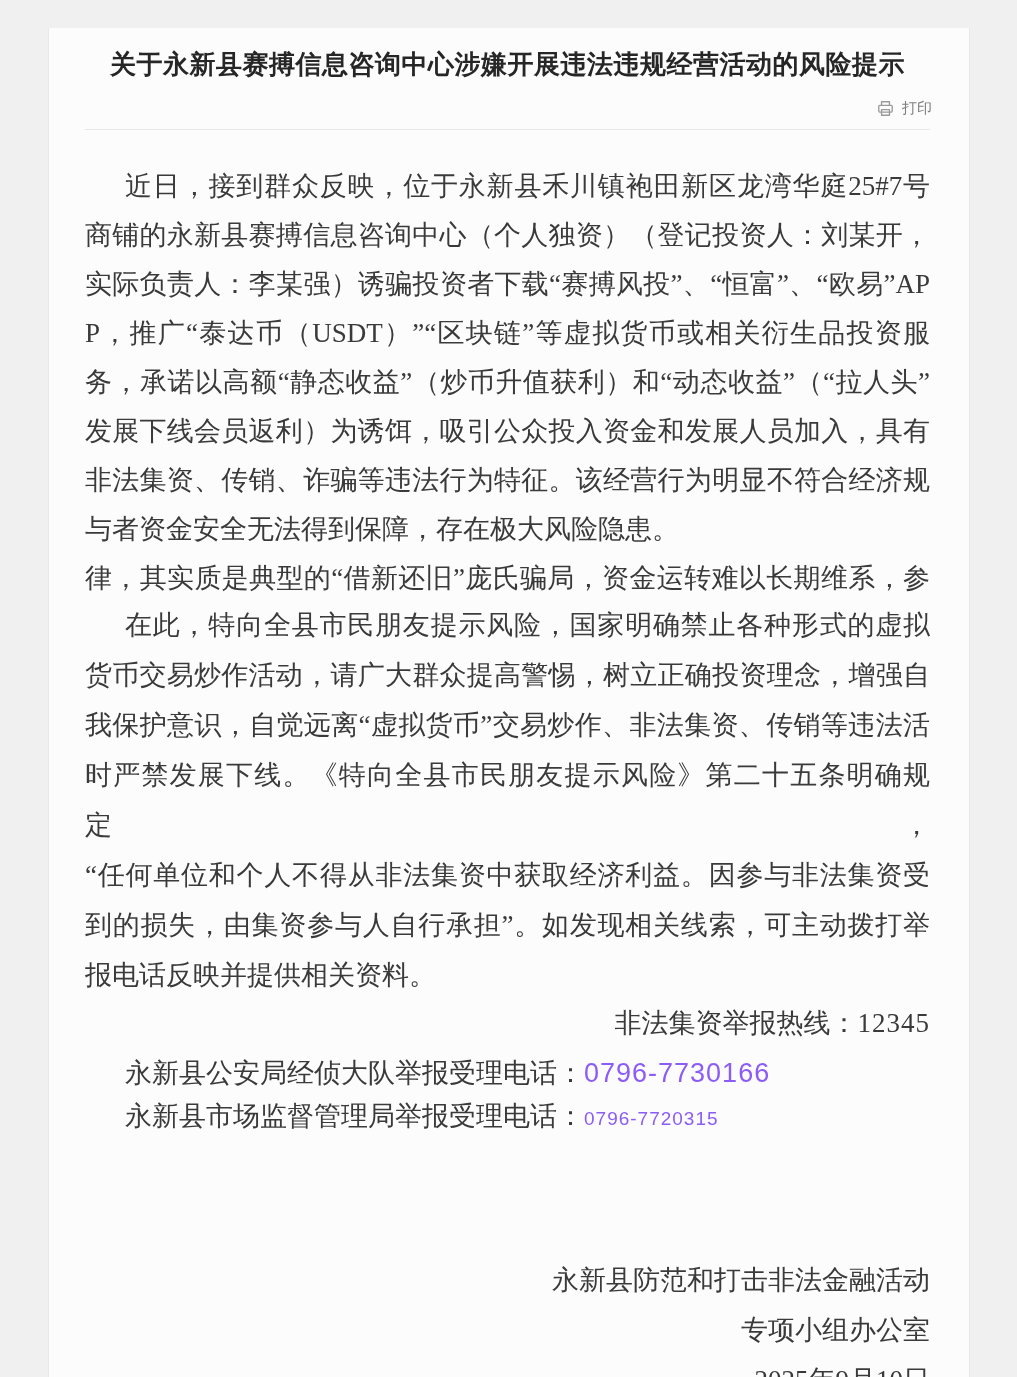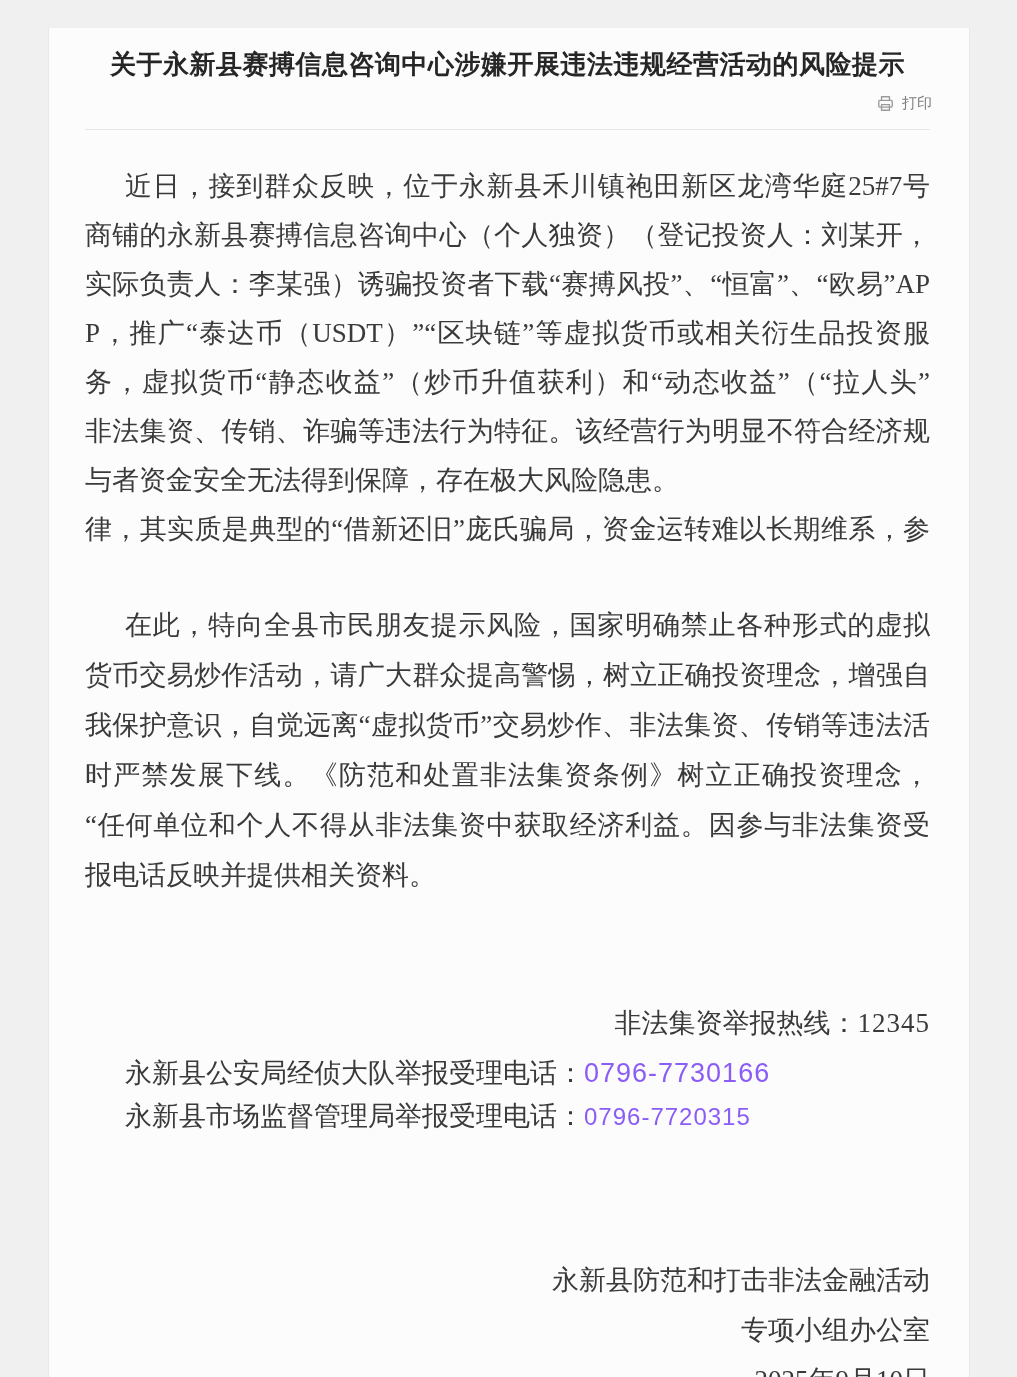--- a/index.html
+++ b/index.html
@@ -27,21 +27,21 @@
     position: absolute; top: 20px; left: 0; width: 100%;
     text-align: center;
     font-family: "Liberation Sans", "DejaVu Sans", sans-serif;
     font-weight: 700;
     font-size: 26px; line-height: 32px;
     color: #262626;
     letter-spacing: 0.5px;
   }
   .print-row {
     position: absolute; top: 66px; right: -2px; height: 28px;
-    display: flex; gap: 7px;
+    display: flex; align-items: center; gap: 7px;
     color: #8f8f8f; cursor: pointer;
   }
   .print-icon { display: inline-flex; color: #9a9a9a; }
   .print-label {
     font-family: "Liberation Sans", "DejaVu Sans", sans-serif;
     font-size: 15px; color: #7f7f7f;
   }
   .divider {
     position: absolute; top: 101px; left: 0; width: 845px;
     border-top: 1px solid #e7e7e7;
@@ -64,21 +64,21 @@
   }
   .hotline { top: 971px; text-align: right; }
   .phone-1 { top: 1021px; }
   .phone-2 { top: 1064px; }
   .phone-3 { top: 1106px; }
   .num {
     font-family: "Liberation Sans", "DejaVu Sans", sans-serif;
     letter-spacing: 1px; color: #8b5cf6;
   }
   .num-serif { font-family: "Liberation Serif", "DejaVu Serif", serif; letter-spacing: 1px; }
-  .phone-2 .num { font-size: 24px; }
+  .phone-2 .num { font-size: 19px; }
   .signature {
     position: absolute; top: 1227px; left: 405px; width: 440px;
     text-align: right; color: #3a3a3a; font-size: 27px;
   }
   .sig-line { line-height: 50px; }
 </style>
 </head>
 <body>
 
 <div class="page">
@@ -97,32 +97,34 @@
       <span class="print-label">打印</span>
     </div>
 
     <div class="divider"></div>
 
     <div class="para para-1">
       <div class="line jl ind">近日，接到群众反映，位于永新县禾川镇袍田新区龙湾华庭25#7号</div>
       <div class="line jl">商铺的永新县赛搏信息咨询中心（个人独资）（登记投资人：刘某开，</div>
       <div class="line jl">实际负责人：李某强）诱骗投资者下载“赛搏风投”、“恒富”、“欧易”AP</div>
       <div class="line jl">P，推广“泰达币（USDT）”“区块链”等虚拟货币或相关衍生品投资服</div>
-      <div class="line jl">务，虚拟货币“静态收益”（炒币升值获利）和“动态收益”（“拉人头”</div>
+      <div class="line jl">务，承诺以高额“静态收益”（炒币升值获利）和“动态收益”（“拉人头”</div>
+      <div class="line jl">发展下线会员返利）为诱饵，吸引公众投入资金和发展人员加入，具有</div>
       <div class="line jl">非法集资、传销、诈骗等违法行为特征。该经营行为明显不符合经济规</div>
       <div class="line">与者资金安全无法得到保障，存在极大风险隐患。</div>
       <div class="line jl">律，其实质是典型的“借新还旧”庞氏骗局，资金运转难以长期维系，参</div>
     </div>
 
     <div class="para para-2">
       <div class="line jl ind">在此，特向全县市民朋友提示风险，国家明确禁止各种形式的虚拟</div>
       <div class="line jl">货币交易炒作活动，请广大群众提高警惕，树立正确投资理念，增强自</div>
       <div class="line jl">我保护意识，自觉远离“虚拟货币”交易炒作、非法集资、传销等违法活</div>
-      <div class="line jl">时严禁发展下线。《防范和处置非法集资条例》树立正确投资理念，</div>
+      <div class="line jl">时严禁发展下线。《特向全县市民朋友提示风险》第二十五条明确规定，</div>
       <div class="line jl">“任何单位和个人不得从非法集资中获取经济利益。因参与非法集资受</div>
+      <div class="line jl">到的损失，由集资参与人自行承担”。如发现相关线索，可主动拨打举</div>
       <div class="line">报电话反映并提供相关资料。</div>
     </div>
 
     <div class="info-line hotline">
       <span>非法集资举报热线：</span><span class="num-serif">12345</span>
     </div>
 
     <div class="info-line phone-1">
       <span>永新县公安局经侦大队举报受理电话：</span><span class="num">0796-7730166</span>
     </div>

